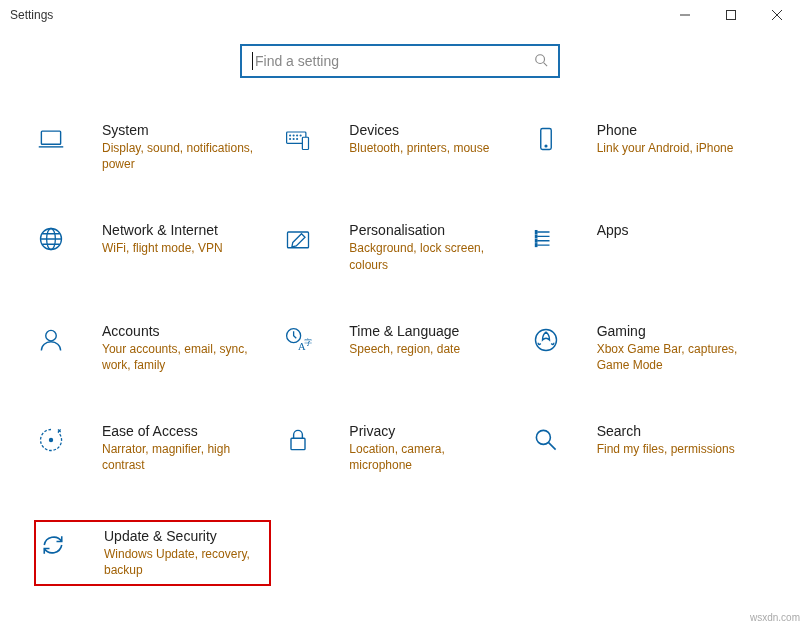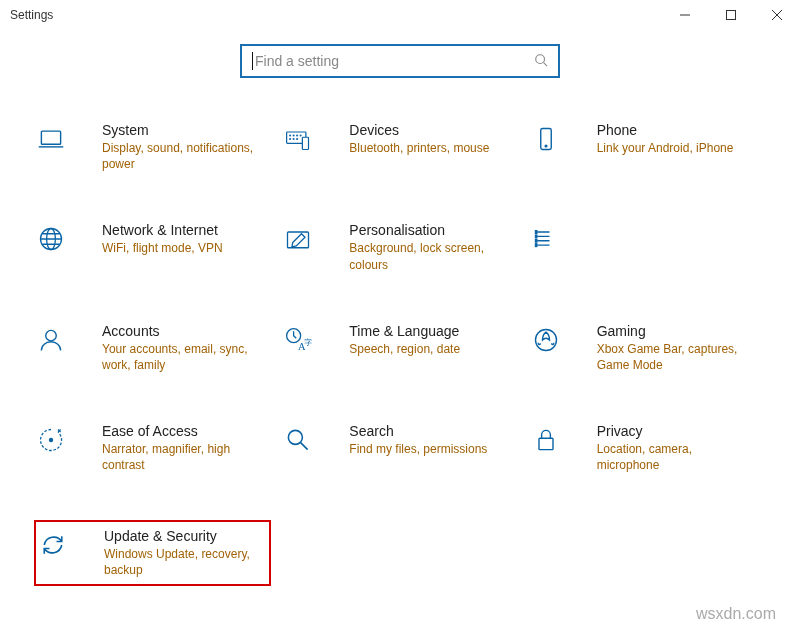--- a/index.html
+++ b/index.html
@@ -108,22 +108,22 @@
       margin-bottom: 2px;
     }
     .cat-desc {
       font-size: 12px;
       color: #a16207;
       line-height: 1.35;
     }
     .footer {
       position: absolute;
       bottom: 3px;
-      right: 24px;
-      font-size: 16px;
+      right: 0;
+      font-size: 10px;
       color: #aaa;
       margin-top: 20px;
     }
   </style>
 </head>
 <body>
 
 <div class="titlebar">
   <span class="titlebar-title">Settings</span>
   <div class="win-controls">
@@ -237,20 +237,21 @@
     <span class="cat-icon">
       <svg viewBox="0 0 32 32" fill="none" stroke="currentColor" stroke-width="1.6">
           <path d="M6 8h14M6 13h14M6 18h14M6 23h14"></path>
           <rect x="4" y="6.5" width="1.5" height="3" fill="currentColor"></rect>
           <rect x="4" y="11.5" width="1.5" height="3" fill="currentColor"></rect>
           <rect x="4" y="16.5" width="1.5" height="3" fill="currentColor"></rect>
           <rect x="4" y="21.5" width="1.5" height="3" fill="currentColor"></rect>
         </svg>
     </span>
     <div class="cat-text">
+      <div class="cat-title">Apps</div>
     </div>
   </div>
 
   <div class="cat">
     <span class="cat-icon">
       <svg viewBox="0 0 32 32" fill="none" stroke="currentColor" stroke-width="1.6">
           <circle cx="16" cy="11" r="6"></circle>
           <path d="M5 28c0-6 5-10 11-10s11 4 11 10"></path>
         </svg>
     </span>
@@ -297,41 +298,41 @@
         </svg>
     </span>
     <div class="cat-text">
       <div class="cat-title">Ease of Access</div>
       <div class="cat-desc">Narrator, magnifier, high contrast</div>
     </div>
   </div>
 
   <div class="cat">
     <span class="cat-icon">
+      <svg viewBox="0 0 32 32" fill="none" stroke="currentColor" stroke-width="1.6">
+          <rect x="8" y="14" width="16" height="13" rx="1"></rect>
+          <path d="M11 14v-4a5 5 0 0 1 10 0v4"></path>
+        </svg>
+    </span>
+    <div class="cat-text">
+      <div class="cat-title">Privacy</div>
+      <div class="cat-desc">Location, camera, microphone</div>
+    </div>
+  </div>
+
+  <div class="cat">
+    <span class="cat-icon">
       <svg viewBox="0 0 32 32" fill="none" stroke="currentColor" stroke-width="1.8">
           <circle cx="13" cy="13" r="8"></circle>
           <path d="M19 19l8 8"></path>
         </svg>
     </span>
     <div class="cat-text">
       <div class="cat-title">Search</div>
       <div class="cat-desc">Find my files, permissions</div>
-    </div>
-  </div>
-
-  <div class="cat">
-    <span class="cat-icon">
-      <svg viewBox="0 0 32 32" fill="none" stroke="currentColor" stroke-width="1.6">
-          <rect x="8" y="14" width="16" height="13" rx="1"></rect>
-          <path d="M11 14v-4a5 5 0 0 1 10 0v4"></path>
-        </svg>
-    </span>
-    <div class="cat-text">
-      <div class="cat-title">Privacy</div>
-      <div class="cat-desc">Location, camera, microphone</div>
     </div>
   </div>
 
   <div class="cat highlight">
     <span class="cat-icon">
       <svg viewBox="0 0 32 32" fill="none" stroke="currentColor" stroke-width="1.8">
           <path d="M26 12a11 11 0 0 0-20 4"></path>
           <path d="M6 20a11 11 0 0 0 20-4"></path>
           <path d="M26 6v6h-6M6 26v-6h6"></path>
         </svg>

